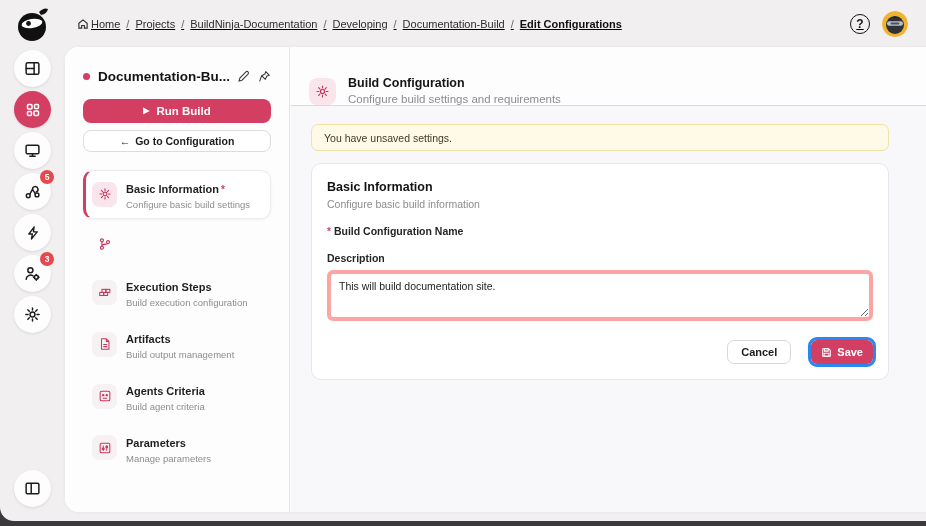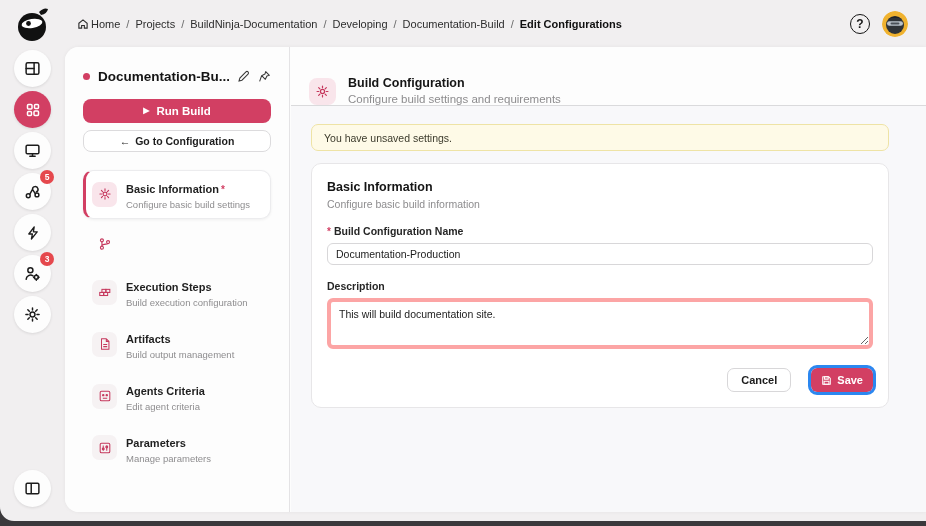--- a/index.html
+++ b/index.html
@@ -10,21 +10,21 @@
   
   .rail { position:absolute; left:0; top:0; width:65px; height:100%; display:flex; flex-direction:column; align-items:center; z-index:3; }
   .rail-logo { width:40px; height:42px; margin-top:4px; display:flex; align-items:center; justify-content:center; }
   .rail-btn { position:relative; width:37px; height:37px; border-radius:50%; background:#fdfdfd; box-shadow:0 1px 3px rgba(0,0,0,.10); display:flex; align-items:center; justify-content:center; margin-top:4px; color:#1c1c1c; }
   .rail-btn.active { background:#d23f63; color:#fff; }
   .rail-btn svg { display:block; }
   .badge { position:absolute; top:-3px; right:-3px; min-width:14px; height:14px; border-radius:8px; background:#e5484d; color:#fff; font-size:8.5px; font-weight:bold; display:flex; align-items:center; justify-content:center; padding:0 3px; }
   .rail-bottom { position:absolute; bottom:14px; left:14px; }
 
   
-  .topbar { position:absolute; left:65px; top:0; right:0; height:47px; display:flex; align-items:center; padding:0 18px 0 12px; z-index:1; }
+  .topbar { position:absolute; left:65px; top:0; right:0; height:47px; display:flex; align-items:center; padding:0 18px 0 12px; z-index:1;text-decoration:underline; }
   .crumbs { display:flex; align-items:center; gap:6px; font-size:11px; color:#2d2d2d; white-space:nowrap; }
   .crumbs .sep { color:#6b6b6b; }
   .crumbs .crumb.current { font-weight:bold; color:#101010; }
   .crumbs svg { margin-right:2px; }
   .topbar-right { margin-left:auto; display:flex; align-items:center; gap:12px; }
   .help-btn { width:20px; height:20px; border-radius:50%; border:1.8px solid #141414; color:#141414; font-size:12px; font-weight:bold; display:flex; align-items:center; justify-content:center; background:transparent; }
   .avatar { width:26px; height:26px; border-radius:50%; overflow:hidden; display:block; }
 
   
   .panel { position:absolute; left:65px; top:47px; right:0; bottom:9px; background:#fdfdfd; border-radius:14px 0 0 14px; overflow:hidden; z-index:2; box-shadow:0 0 4px rgba(0,0,0,.05); }
@@ -253,21 +253,21 @@
           <span class="nav-ico">
             <svg width="14" height="14" viewBox="0 0 16 16" fill="none" stroke="currentColor" stroke-width="1.2">
                 <rect x="2.5" y="2.5" width="11" height="11" rx="1.5"></rect>
                 <circle cx="6" cy="7" r="0.8" fill="currentColor"></circle>
                 <circle cx="10" cy="7" r="0.8" fill="currentColor"></circle>
                 <line x1="5.5" y1="10.5" x2="10.5" y2="10.5"></line>
               </svg>
           </span>
           <span class="nav-txt">
             <span class="nav-label">Agents Criteria</span>
-            <div class="nav-desc">Edit agent criteria</div>
+            <div class="nav-desc">Build agent criteria</div>
           </span>
         </div>
         <div class="nav-item">
           <span class="nav-ico">
             <svg width="14" height="14" viewBox="0 0 16 16" fill="none" stroke="currentColor" stroke-width="1.2">
                 <rect x="2.5" y="2.5" width="11" height="11" rx="1.5"></rect>
                 <line x1="6" y1="5" x2="6" y2="11"></line>
                 <line x1="10" y1="5" x2="10" y2="11"></line>
                 <circle cx="6" cy="9" r="1.1"></circle>
                 <circle cx="10" cy="6.8" r="1.1"></circle>
@@ -297,21 +297,20 @@
 
       <div class="content">
         <div class="banner">You have unsaved settings.</div>
 
         <div class="card">
           <div class="card-title">Basic Information</div>
           <div class="card-sub">Configure basic build information</div>
 
           <div class="field">
             <label class="field-label"><span class="req" style="margin:0 3px 0 0;">*</span><span>Build Configuration Name</span></label>
-            <input class="text-input" type="text" value="Documentation-Production" style="">
           </div>
 
           <div class="field">
             <label class="field-label">Description</label>
             <textarea class="text-area" style="">This will build documentation site.</textarea>
           </div>
 
           <div class="form-actions">
             <button class="cancel-btn">Cancel</button>
             <button class="save-btn">

